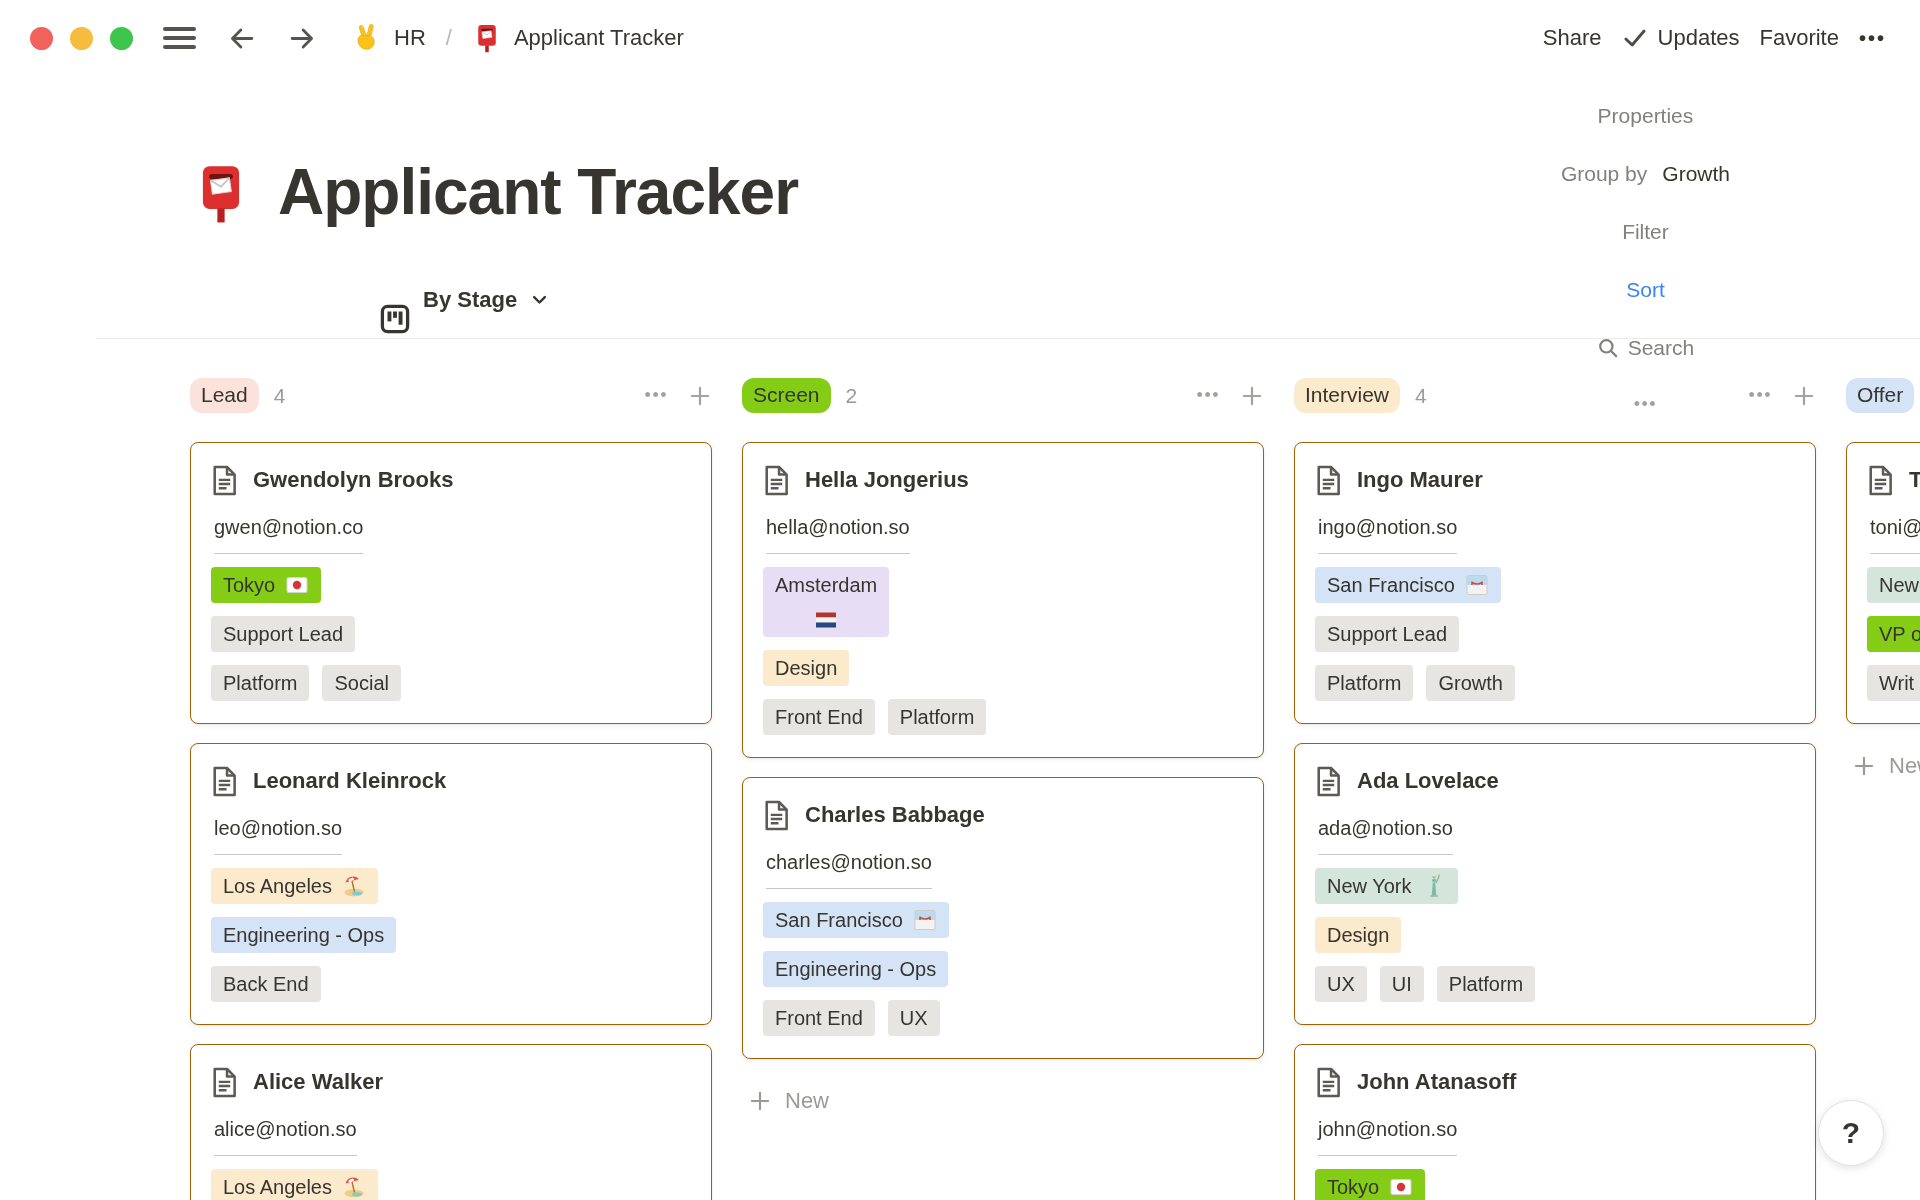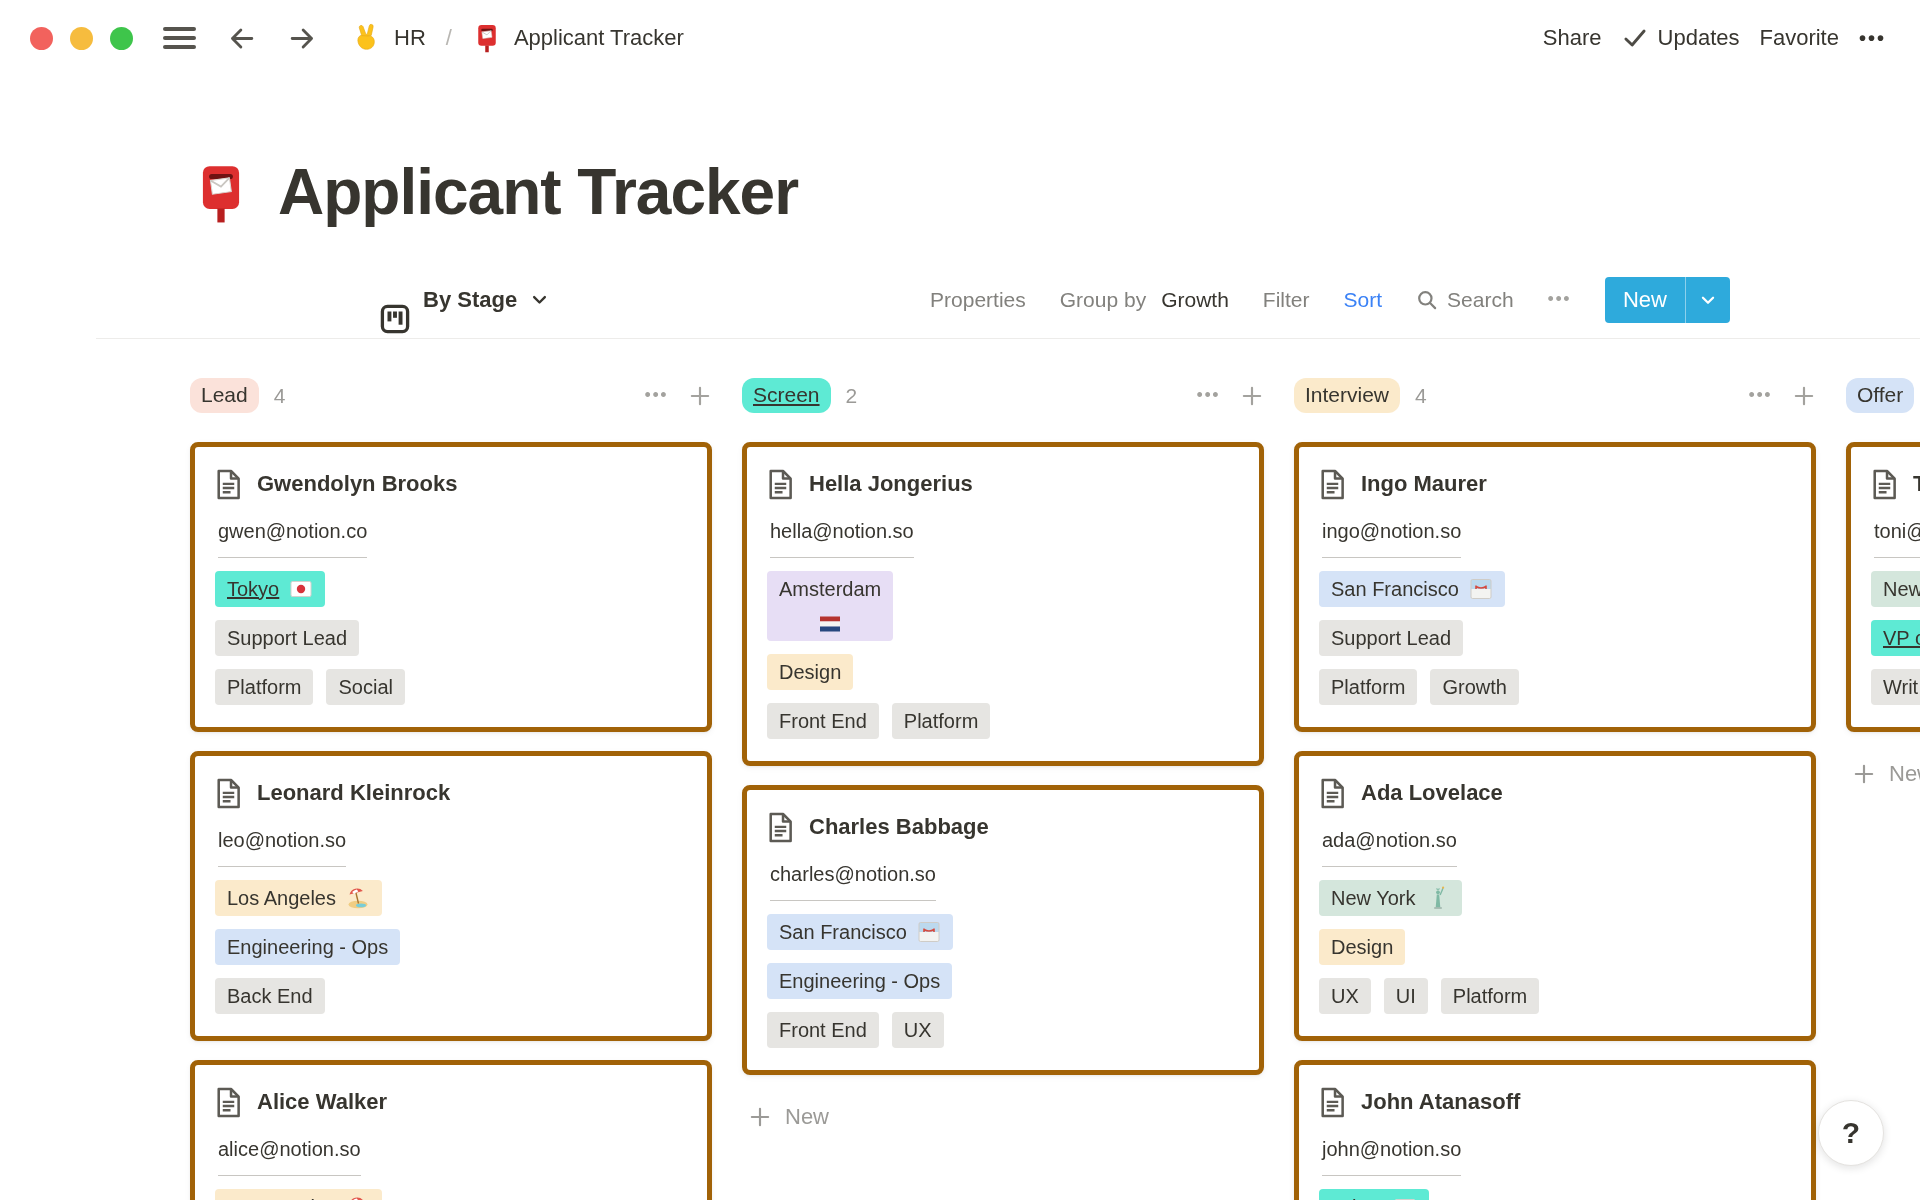--- a/index.html
+++ b/index.html
@@ -25,56 +25,56 @@
   .tb-dots{letter-spacing:2px;font-size:20px;font-weight:700;}
   
   .page-header{margin:80px 0 0 190px;display:flex;align-items:center;gap:26px;}
   .page-header .emoji svg{width:62px;height:62px;}
   .page-title{font-size:64px;font-weight:700;letter-spacing:-1px;margin:0;line-height:1.15;}
   
   .toolbar{margin:46px 190px 0 190px;display:flex;align-items:center;height:48px;font-size:21px;}
   .view-switcher{display:flex;align-items:center;gap:13px;font-weight:700;font-size:22px;}
   .view-switcher svg.board{width:30px;height:30px;color:#37352f;}
   .view-switcher svg.chev{width:19px;height:19px;color:#37352f;}
-  .tool-right{margin-left:auto;display:flex;align-items:center;gap:34px;color:#82817d;}
+  .tool-right{margin-left:auto;display:flex;align-items:center;gap:34px;color:#82817d;flex-direction:column;}
   .tool-item{display:flex;align-items:center;gap:9px;cursor:default;}
   .tool-item svg{width:22px;height:22px;}
   .groupby b{color:#37352f;font-weight:400;margin-left:6px;}
   .sort{color:#3b82f6;text-align:center;}
   .tool-dots{letter-spacing:1.5px;font-size:18px;color:#a3a29e;}
   .new-btn{display:flex;align-items:stretch;border-radius:4px;overflow:hidden;color:#fff;height:46px;}
   .new-btn .lbl{display:flex;align-items:center;padding:0 18px;font-size:22px;}
   .new-btn .sepv{width:1px;background:rgba(255,255,255,.45);}
   .new-btn .chev{display:flex;align-items:center;padding:0 13px;}
   .new-btn .chev svg{width:18px;height:18px;}
   .rule{border-top:1px solid #edecea;margin:14px 0 0 96px;}
   
   .board{margin-top:38px;padding-left:190px;display:flex;gap:30px;align-items:flex-start;}
   .column{width:522px;flex:none;}
   .col-header{display:flex;align-items:center;height:38px;margin-bottom:27px;font-size:21px;}
   .col-pill{padding:4px 11px;border-radius:12px;line-height:1.25;white-space:nowrap;}
   .col-count{color:#9b9a97;margin-left:15px;}
   .hdr-icons{margin-left:auto;display:flex;align-items:center;gap:20px;color:#a3a29e;}
   .hdr-dots{letter-spacing:1.5px;font-size:18px;}
   .hdr-icons svg{width:24px;height:24px;}
-  .card{background:#fff;border:5px solid #a16207;border-radius:8px;
+  .card{background:#fff;border:1px solid #a16207;border-radius:8px;
         box-shadow:0 1px 2px rgba(15,15,15,.05),0 2px 6px rgba(15,15,15,.05);
         padding:22px 20px 22px 20px;margin-bottom:19px;}
   .card-head{display:flex;align-items:center;gap:15px;margin-bottom:20px;}
   .card-head svg{width:27px;height:31px;color:#5c5a54;flex:none;}
   .card-title{font-size:22px;font-weight:600;white-space:nowrap;}
   .card-email{display:inline-block;font-size:20px;border-bottom:1.5px solid #c8c6c2;
               padding-bottom:14px;white-space:nowrap;}
   .email-wrap{margin:0 0 3px 3px;}
   .tag-row{display:flex;gap:13px;margin-top:13px;}
   .tag{display:inline-flex;align-items:center;gap:10px;font-size:20px;padding:5px 12px;
        border-radius:4px;line-height:1.3;white-space:nowrap;}
   .micon{width:24px;height:24px;flex:none;}
   .bg-peach{background:#fbe2da;}
-  .bg-pink{background:#5eead4;text-decoration:underline;}
+  .bg-pink{background:#84cc16;}
   .bg-yellow{background:#fbeacb;}
   .bg-blue{background:#d5e3f7;}
   .bg-purple{background:#e7def5;flex-direction:column;}
   .bg-green{background:#d4e6dc;}
   .bg-gray{background:#e6e5e2;}
   .add-row{display:flex;align-items:center;gap:13px;color:#9b9a97;font-size:22px;
            padding:10px 6px;margin-top:3px;}
   .add-row svg{width:24px;height:24px;}
   
   .help-btn{position:absolute;right:36px;bottom:34px;width:64px;height:64px;border-radius:50%;

